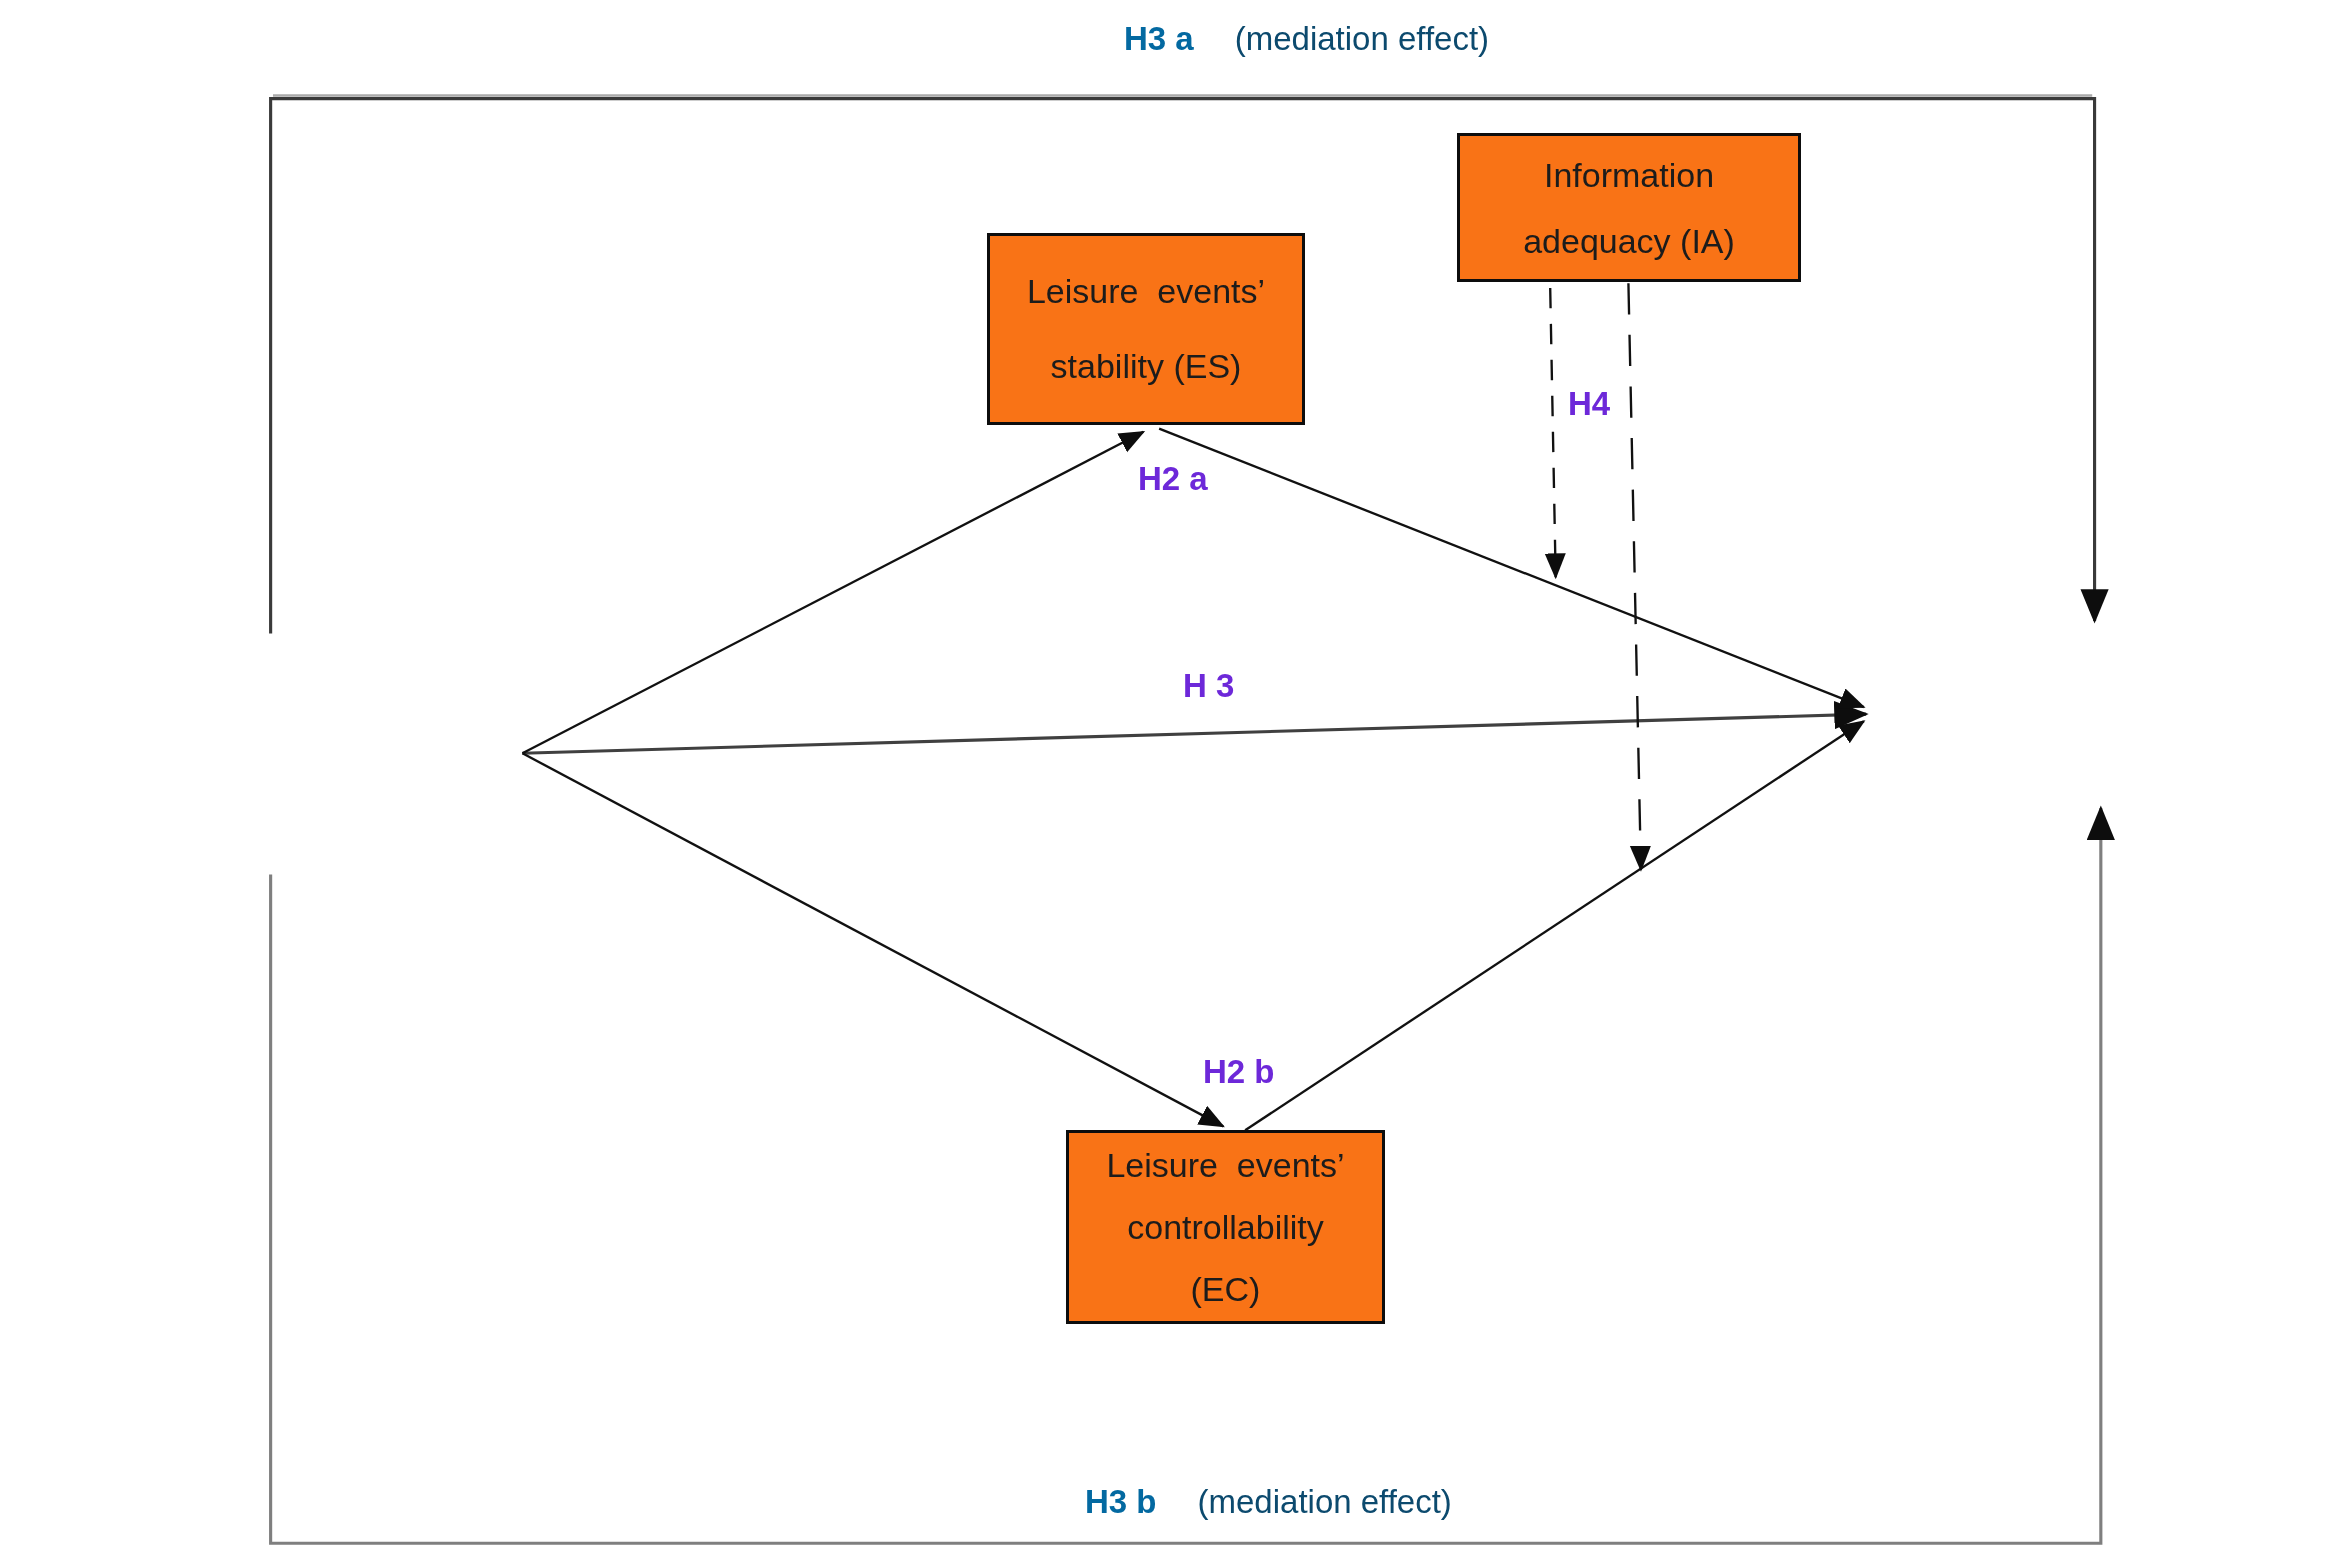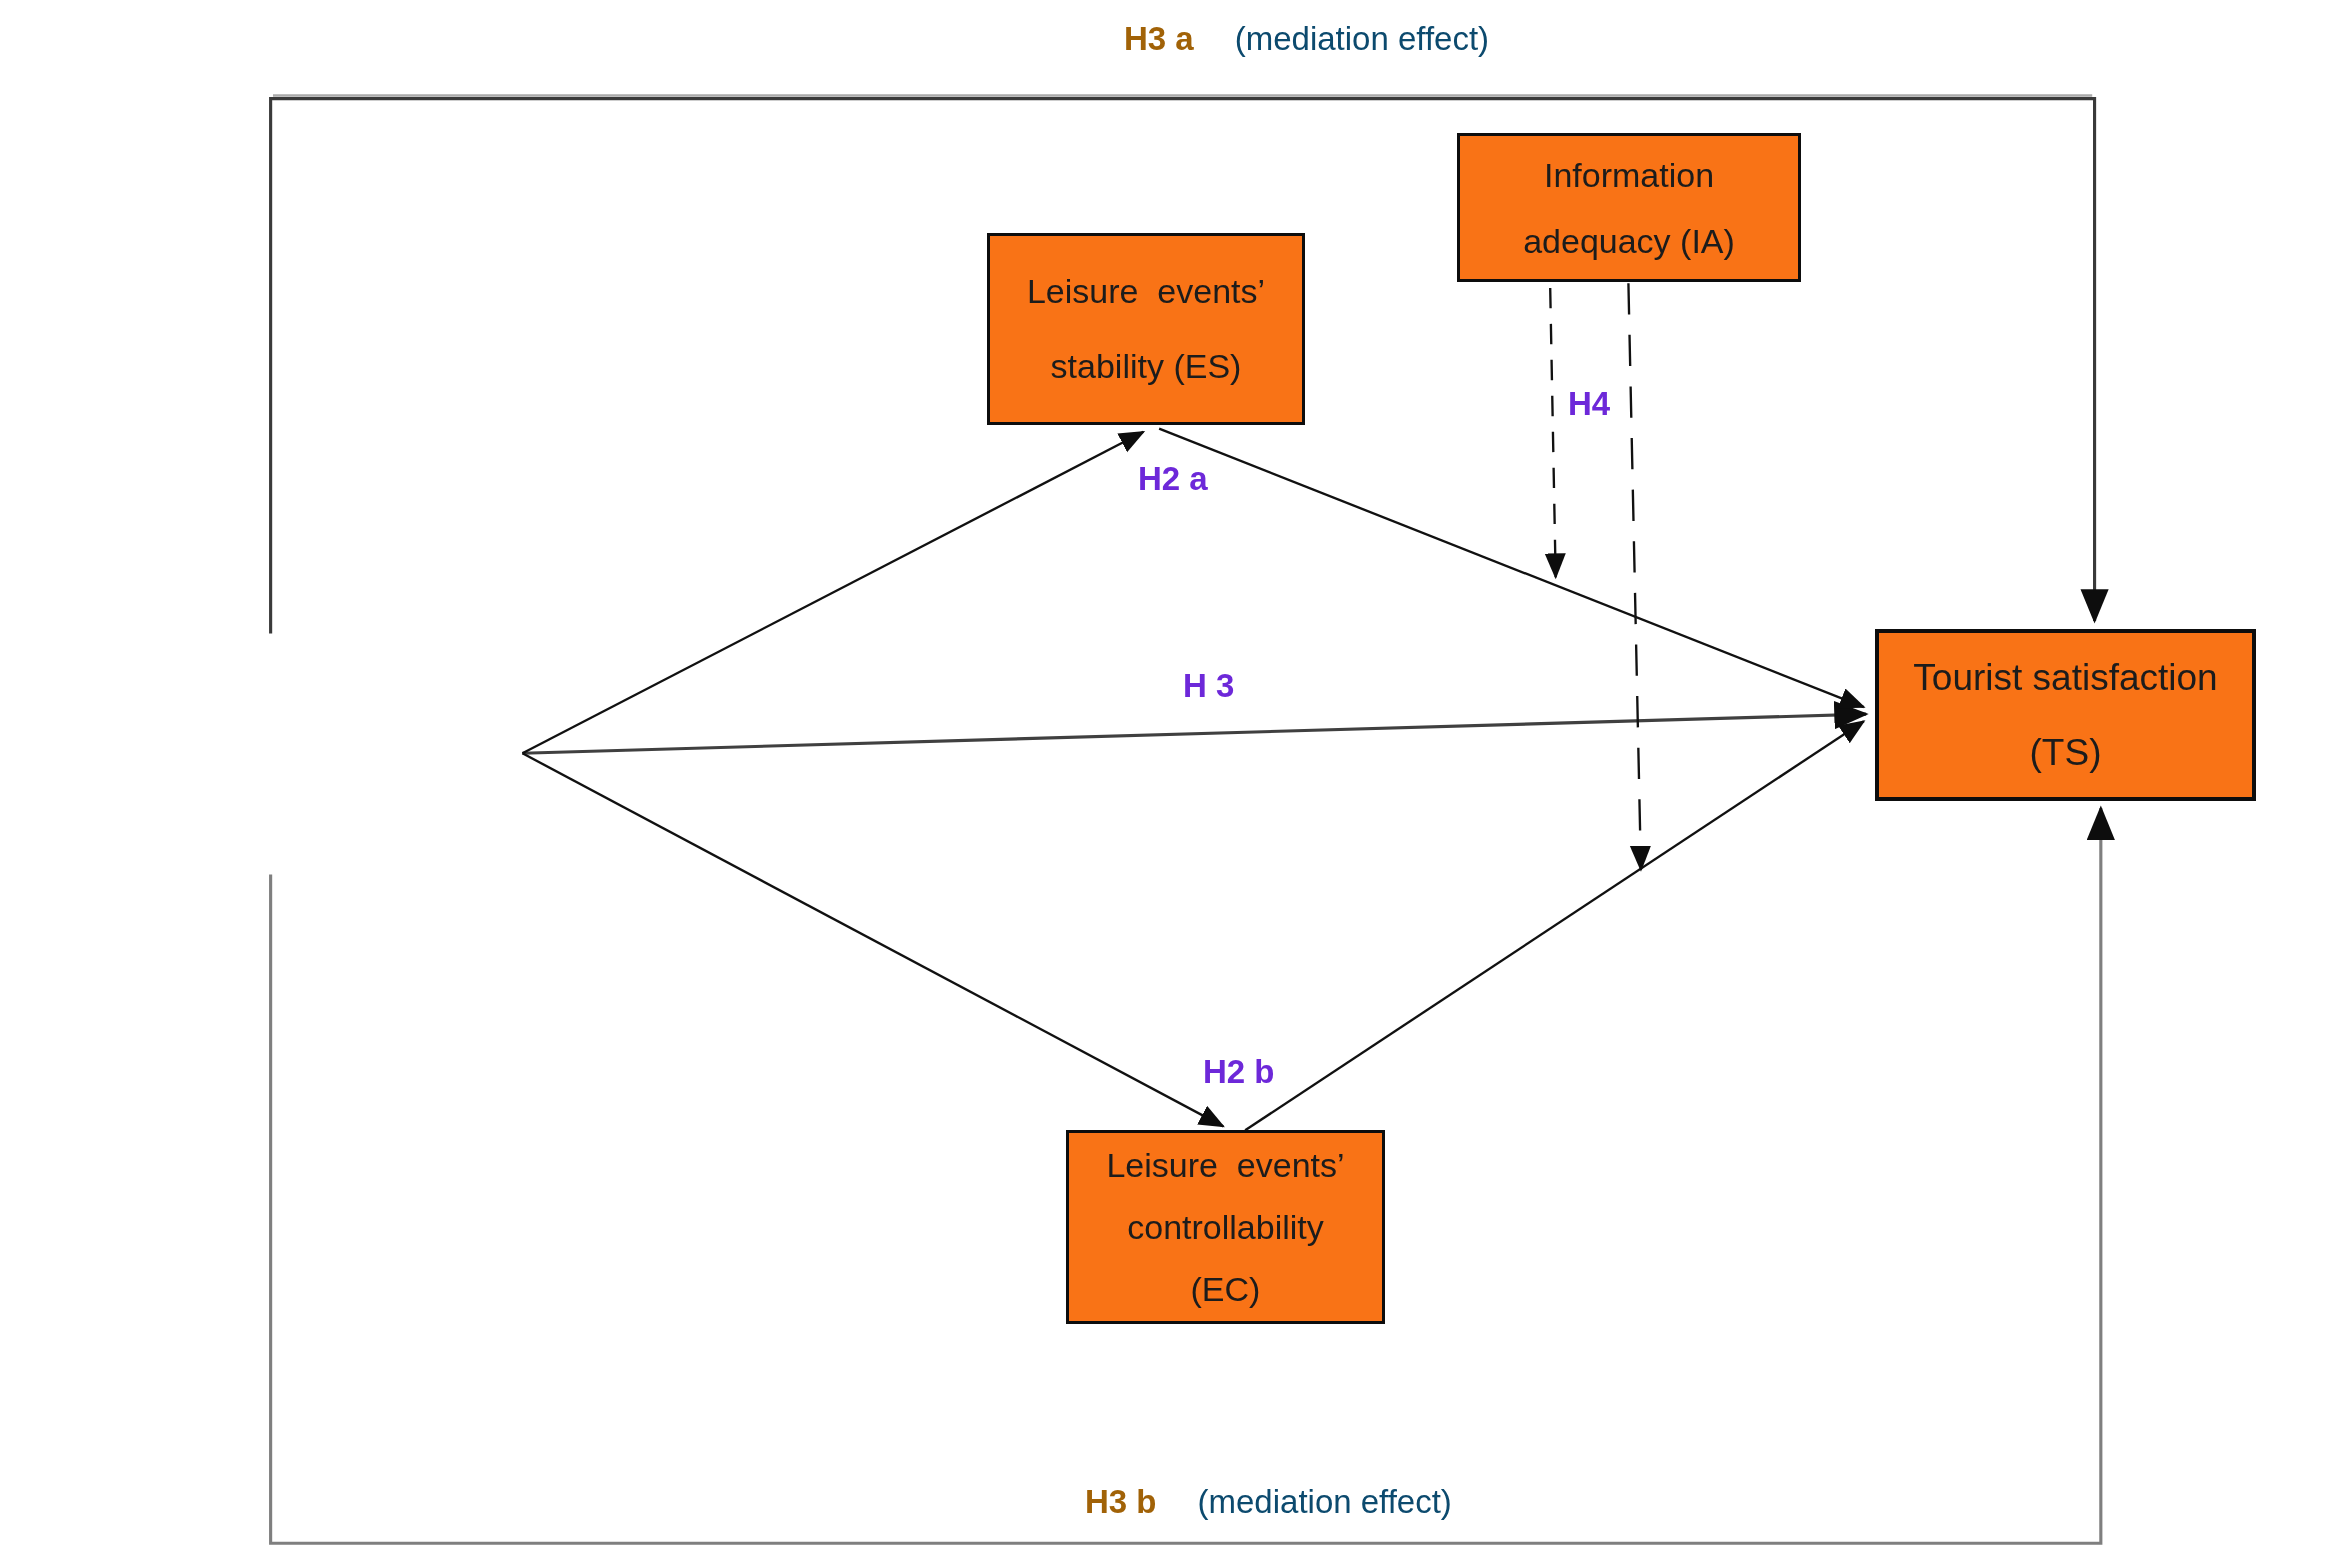--- a/index.html
+++ b/index.html
@@ -55,21 +55,21 @@
     font-weight: 700;
     white-space: pre;
     color: #6d28d9;
   }
   .label-row {
     position: absolute;
     display: flex;
     align-items: baseline;
     white-space: pre;
   }
-  .label-row .label-bold { font-size: 33px; font-weight: 700; color: #a16207; }
+  .label-row .label-bold { font-size: 33px; font-weight: 700; color: #0369a1; }
   .label-row .label-note { font-size: 33px; font-weight: 400; color: #0c4a6e; margin-left: 41px; }
 
   #label-h3a { left: 1124px; top: 20.3px; }
   #label-h1  { left: 1183px; top: 667px; }
   #label-h2a { left: 1138px; top: 460px; }
   #label-h2b { left: 1203px; top: 1053px; }
   #label-h4  { left: 1568px; top: 385px; }
   #label-h3b { left: 1069px; top: 1483px; margin-left: 16px; }
 </style>
 </head>
@@ -113,24 +113,20 @@
     <span class="box-line">Information</span>
     <span class="box-line">adequacy (IA)</span>
   </div>
 
   <div class="node-box" id="node-ec">
     <span class="box-line">Leisure  events’</span>
     <span class="box-line">controllability</span>
     <span class="box-line">(EC)</span>
   </div>
 
-  <div class="node-box" id="node-ts">
-    <span class="box-line">Tourist satisfaction</span>
-    <span class="box-line">(TS)</span>
-  </div>
 
   <div class="label-row" id="label-h3a">
     <span class="label-bold">H3 a</span>
     <span class="label-note">(mediation effect)</span>
   </div>
 
   <div class="path-label" id="label-h2a">H2 a</div>
   <div class="path-label" id="label-h4">H4</div>
   <div class="path-label" id="label-h1">H 3</div>
   <div class="path-label" id="label-h2b">H2 b</div>

